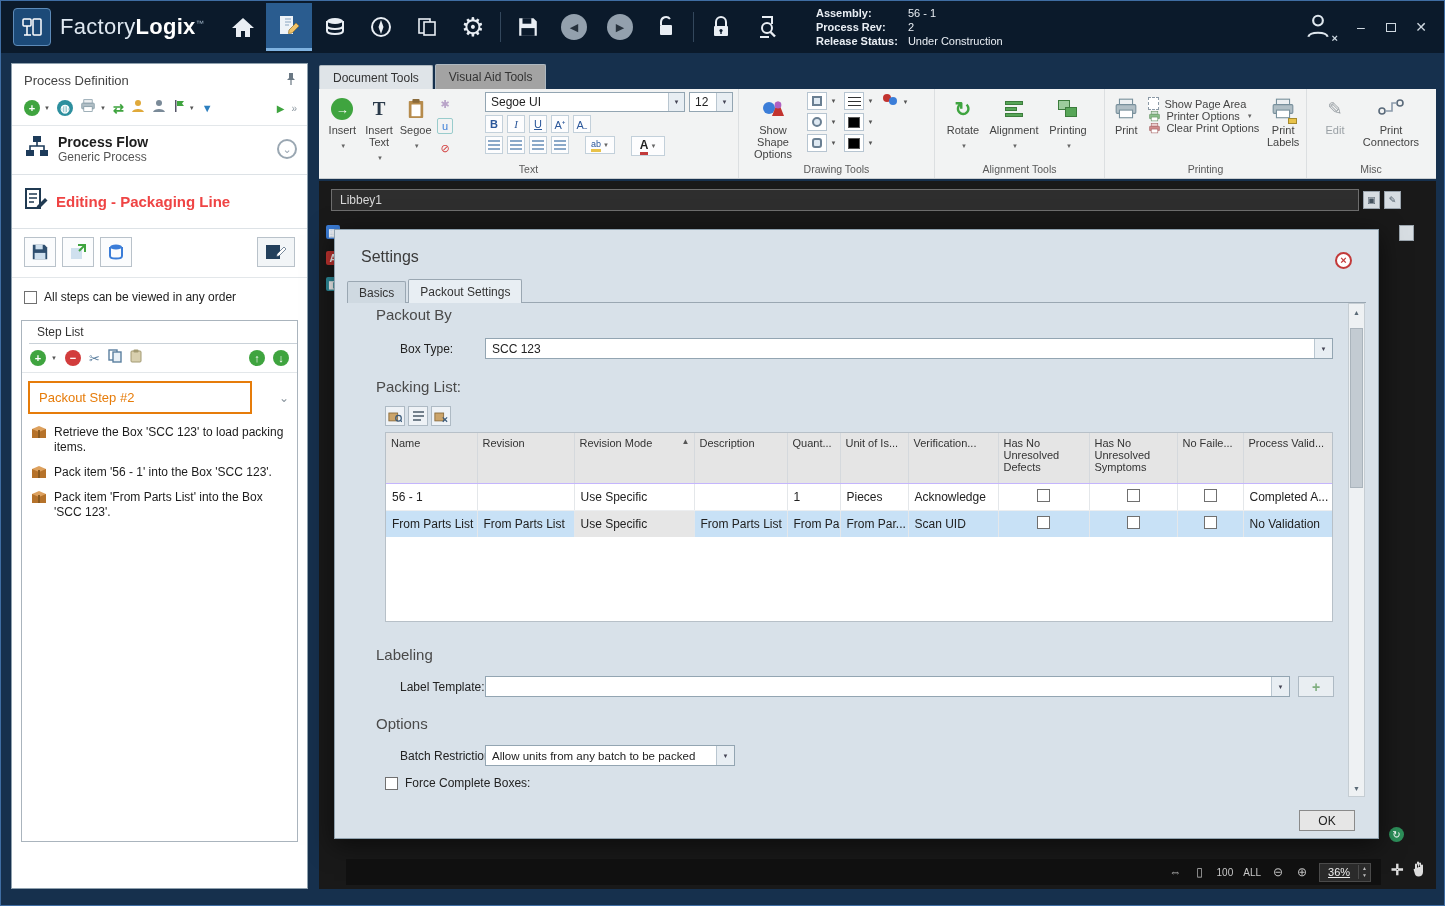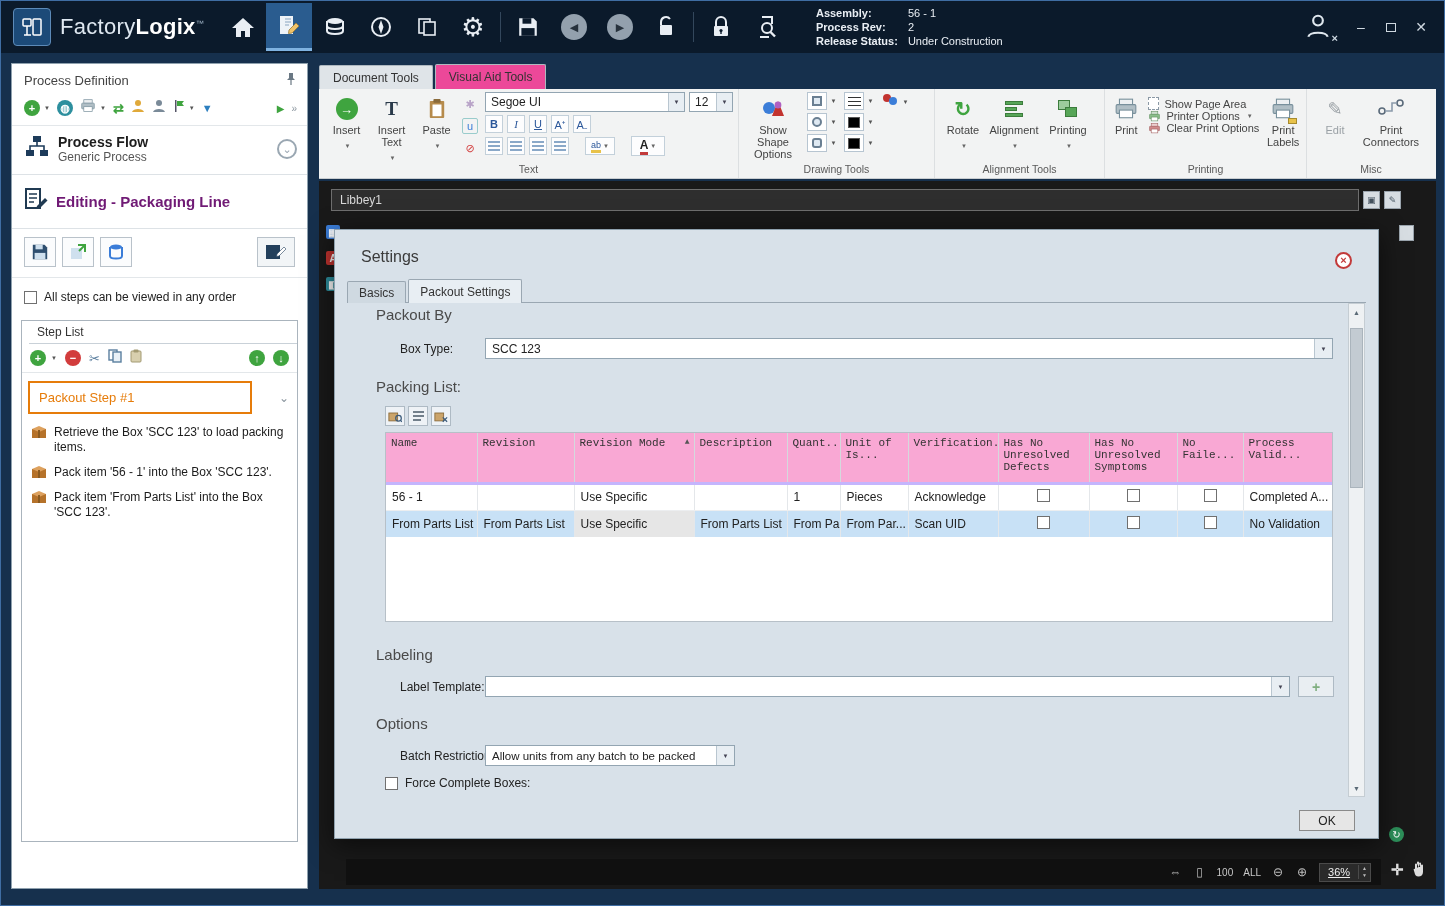--- a/index.html
+++ b/index.html
@@ -32,57 +32,57 @@
   .lp-head{display:flex;align-items:center;justify-content:space-between;padding:8px 10px 4px 12px;font-size:13px;color:#444;}
   .lp-tools{display:flex;align-items:center;gap:7px;padding:6px 10px 8px 12px;border-bottom:1px solid #e3e7ea;}
   .mi{width:16px;height:16px;border-radius:50%;display:inline-flex;align-items:center;justify-content:center;color:#fff;font-size:11px;font-weight:bold;line-height:1;cursor:pointer;}
   .mi.green{background:#3fa43f;} .mi.red{background:#d23c3c;} .mi.teal{background:#2d8f9e;}
   .tiny-dd{font-size:6px;color:#555;margin-left:-3px;}
   .lp-flow{display:flex;align-items:center;gap:8px;padding:8px 10px 8px 12px;}
   .flow-title{font-size:14px;font-weight:bold;color:#1d1d1d;line-height:15px;}
   .flow-sub{font-size:12px;color:#555;}
   .circ-down{margin-left:auto;width:20px;height:20px;border:2px solid #9aa7b2;border-radius:50%;color:#9aa7b2;display:flex;align-items:center;justify-content:center;font-size:11px;cursor:pointer;}
   .lp-divider{height:1px;background:#dde2e6;margin:2px 0;}
-  .lp-edit{display:flex;align-items:center;gap:8px;padding:10px 10px 10px 12px;font-size:15px;font-weight:bold;color:#701a75;}
+  .lp-edit{display:flex;align-items:center;gap:8px;padding:10px 10px 10px 12px;font-size:15px;font-weight:bold;color:#ef4444;}
   .lp-btns{display:flex;align-items:center;gap:6px;padding:6px 12px 10px 12px;border-bottom:1px solid #e3e7ea;}
   .btn3{width:32px;height:30px;border:1px solid #b9c2ca;background:#fbfcfd;display:flex;align-items:center;justify-content:center;cursor:pointer;}
   .btn3.right{margin-left:auto;width:38px;background:#f2f5f7;}
   .lp-check{display:flex;align-items:center;gap:7px;padding:12px 12px;font-size:12px;color:#222;cursor:pointer;}
   .cb{width:13px;height:13px;background:#fff;border:1px solid #707070;display:inline-block;flex:0 0 auto;}
   .slbox{margin:4px 9px 0 9px;border:1px solid #aab4bd;height:522px;}
   .sl-head{padding:4px 8px;font-size:12px;color:#333;border-bottom:1px solid #c9d1d8;margin-left:7px;}
   .sl-tools{display:flex;align-items:center;gap:8px;padding:5px 8px;border-bottom:1px solid #e3e7ea;}
   .sl-tools .spacer{flex:1;}
   .scissors{color:#5b7f9f;font-size:13px;cursor:pointer;}
   .sl-active-row{display:flex;align-items:center;padding:8px 8px 6px 6px;}
   .sl-active{width:224px;border:2px solid #e67c0a;background:#fff;color:#e67c0a;font-size:13px;padding:7px 9px;}
   .sl-chev{margin-left:auto;color:#8a959e;font-size:12px;cursor:pointer;}
   .sl-item{position:relative;padding:5px 10px 5px 32px;font-size:12px;line-height:15px;color:#1c1c1c;cursor:pointer;}
   .sl-item .bx{position:absolute;left:9px;top:5px;}
 
   
   .main-tabs{position:absolute;left:318px;top:63px;height:25px;display:flex;align-items:flex-end;gap:2px;}
   .mtab{height:24px;padding:0 13px;display:flex;align-items:center;font-size:12px;color:#333;background:#dfe4e8;border:1px solid #aeb8c0;border-bottom:none;border-radius:2px 2px 0 0;cursor:pointer;}
-  .mtab.active{background:#ec4899;height:25px;}
+  .mtab.active{background:#a3a3a3;height:25px;}
   .ribbon{position:absolute;left:318px;top:88px;width:1117px;height:90px;background:#f2f3f3;border-bottom:1px solid #c9cdd0;display:flex;}
   .rgroup{display:flex;flex-direction:column;border-right:1px solid #dcdfe1;height:100%;}
   .rg-body{display:flex;align-items:flex-start;padding:3px 5px;height:73px;}
   .rg-label{height:16px;text-align:center;font-size:10.5px;color:#5a5a5a;line-height:14px;}
   .rbtn{width:46px;display:flex;flex-direction:column;align-items:center;padding-top:2px;cursor:pointer;}
   .rbtn .ric{height:30px;display:flex;align-items:center;justify-content:center;}
   .rbtn .cap{font-size:11px;color:#444;text-align:center;line-height:12px;}
   .rbtn.disabled .cap{color:#9aa0a5;}
   .ddv{display:inline-block;}
   .ddv::after{content:"▼";font-size:6px;color:#666;margin-left:2px;vertical-align:2px;}
   .ins-ico{width:22px;height:22px;border-radius:50%;background:#3fa43f;color:#fff;display:flex;align-items:center;justify-content:center;font-size:13px;font-weight:bold;}
   .t-ico{font-size:19px;font-weight:bold;color:#2a3a4a;font-family:"Liberation Serif",serif;}
   .minicol{display:flex;flex-direction:column;gap:6px;margin:4px 3px 0 3px;}
   .mini16{width:16px;height:16px;display:flex;align-items:center;justify-content:center;font-size:11px;cursor:pointer;}
   .fonts{display:flex;flex-direction:column;gap:3px;margin-left:4px;}
-  .frow{display:flex;align-items:center;gap:4px;}
+  .frow{display:flex;align-items:flex-start;gap:4px;margin-left:25px;}
   .combo{position:relative;background:#fff;border:1px solid #93a5b2;height:20px;font-size:12px;color:#222;display:flex;align-items:center;padding:0 20px 0 5px;}
   .combo .arr{position:absolute;right:0;top:0;width:16px;height:100%;border-left:1px solid #b9c6d0;background:#e8eef3;display:flex;align-items:center;justify-content:center;}
   .combo .arr::after{content:"▼";font-size:6px;color:#445;}
   .fbtn{width:18px;height:18px;border:1px solid #c3d0da;background:#fdfdfe;display:flex;align-items:center;justify-content:center;font-size:11px;color:#2b579a;cursor:pointer;}
   .bars{width:12px;height:10px;background:repeating-linear-gradient(to bottom,#8aa8c8 0 2px,transparent 2px 4px);}
   .sbtn{width:20px;height:18px;border:1px solid #b7c5d1;background:#fff;display:flex;align-items:center;justify-content:center;cursor:pointer;}
   .dds{width:11px;height:18px;display:flex;align-items:center;justify-content:center;cursor:pointer;}
   .dds::after{content:"▼";font-size:6px;color:#555;}
   .shp{width:10px;height:10px;border:2px solid #6a7f92;display:inline-block;background:#dfe9f2;}
   .shp.ci{border-radius:50%;} .shp.ro{border-radius:3px;}
@@ -129,21 +129,21 @@
   .tabline{position:absolute;left:12px;right:12px;top:72px;border-top:1px solid #9aa7b2;}
   .sect{position:absolute;font-size:15px;color:#4a4a4a;}
   .dlbl{position:absolute;font-size:12px;color:#222;}
   .combo2{position:absolute;height:21px;background:#fff;border:1px solid #93a5b2;font-size:12px;color:#222;display:flex;align-items:center;padding:0 22px 0 6px;}
   .combo2 .arr{position:absolute;right:0;top:0;width:18px;height:100%;border-left:1px solid #b9c6d0;background:#e8eef3;display:flex;align-items:center;justify-content:center;cursor:pointer;}
   .combo2 .arr::after{content:"▼";font-size:6px;color:#445;}
   .minibar{position:absolute;left:50px;top:176px;display:flex;gap:3px;}
   .mbtn{width:20px;height:20px;border:1px solid #aebac4;background:#eef2f6;display:flex;align-items:center;justify-content:center;cursor:pointer;}
   .tbl-wrap{position:absolute;left:50px;top:202px;width:948px;height:190px;background:#fff;border:1px solid #b7c0c8;overflow:hidden;}
   table.grid{border-collapse:collapse;table-layout:fixed;width:948px;font-size:12px;color:#222;}
-  table.grid th{font-size:11px;font-weight:normal;color:#333;text-align:left;vertical-align:top;padding:4px 5px;border-right:1px solid #d5d9dd;border-bottom:3px solid #c4b5fd;height:50px;background:#f9a8d4;position:relative;font-family:Liberation Mono, monospace;}
+  table.grid th{font-size:11px;font-weight:normal;color:#333;text-align:left;vertical-align:top;padding:4px 5px;border-right:1px solid #d5d9dd;border-bottom:1px solid #c4b5fd;height:50px;background:#e5e5e5;position:relative;}
   table.grid td{padding:3px 6px;border-right:1px solid #e4e7ea;height:27px;white-space:nowrap;overflow:hidden;}
   tr.r0 td{background:#fff;border-bottom:1px solid #eceef0;}
   tr.r1 td{background:#c8e1f6;}
   tr.r1 td.gray{background:#e6e6e6;}
   .sorta{position:absolute;right:4px;top:4px;font-size:8px;color:#555;}
   td.center{text-align:center;}
   .plusbtn{position:absolute;left:963px;top:446px;width:36px;height:21px;border:1px solid #aebac4;background:#e9eef2;color:#7fae7f;font-size:14px;font-weight:bold;display:flex;align-items:center;justify-content:center;cursor:pointer;}
   .okbtn{position:absolute;left:964px;top:580px;width:56px;height:21px;background:#e6e6e6;border:1px solid #8a8a8a;font-size:12px;color:#222;display:flex;align-items:center;justify-content:center;cursor:pointer;}
   .vscroll{position:absolute;left:1013px;top:73px;width:17px;height:494px;background:#eef1f3;border:1px solid #c5cdd3;}
   .vs-arrow{height:16px;display:flex;align-items:center;justify-content:center;font-size:7px;color:#5a6a76;cursor:pointer;}
@@ -370,21 +370,21 @@
             </svg></span>
         <span><svg width="12" height="14" viewBox="0 0 12 14">
               <rect x="1" y="2" width="10" height="11" rx="1" fill="#d8cfae" stroke="#a39a72"></rect>
               <rect x="3.5" y="0.5" width="5" height="3" rx="1" fill="#a39a72"></rect>
             </svg></span>
         <span class="spacer"></span>
         <span class="mi green">↑</span>
         <span class="mi green">↓</span>
       </div>
       <div class="sl-active-row">
-        <span class="sl-active">Packout Step #1</span>
+        <span class="sl-active">Packout Step #2</span>
         <span class="sl-chev">⌄</span>
       </div>
       <div class="sl-item">
         <span class="bx"><svg viewBox="0 0 16 14" width="16" height="14">
               <rect x="1" y="4" width="14" height="9" fill="#b5722a"></rect>
               <polygon points="1,4 8,1 15,4 8,7" fill="#dda15e"></polygon>
               <rect x="7" y="5" width="2" height="8" fill="#8a5a20"></rect>
             </svg></span>
         <span>Retrieve the Box 'SCC 123' to load packing items.</span>
       </div>
@@ -431,21 +431,21 @@
             <span class="ddv"></span>
         </span>
         <span class="rbtn">
           <span class="ric">
               <svg width="18" height="22" viewBox="0 0 20 24">
                 <rect x="2" y="3" width="16" height="19" rx="1" fill="#b68b4c"></rect>
                 <rect x="6" y="1" width="8" height="4" rx="1" fill="#8a6a3a"></rect>
                 <rect x="5" y="7" width="10" height="13" fill="#fff"></rect>
               </svg>
             </span>
-          <span class="cap">Paste</span>
+          <span class="cap">Segoe</span>
             <span class="ddv"></span>
         </span>
         <span class="minicol">
           <span class="mini16" style="color:#b9a4c8;">✱</span>
           <span class="mini16" style="color:#3b7dd8;border:1px solid #9cc;border-radius:2px;">u</span>
           <span class="mini16" style="color:#d23c3c;">⊘</span>
         </span>
         <span class="fonts">
           <span class="frow">
             <span class="combo" style="width:200px">

